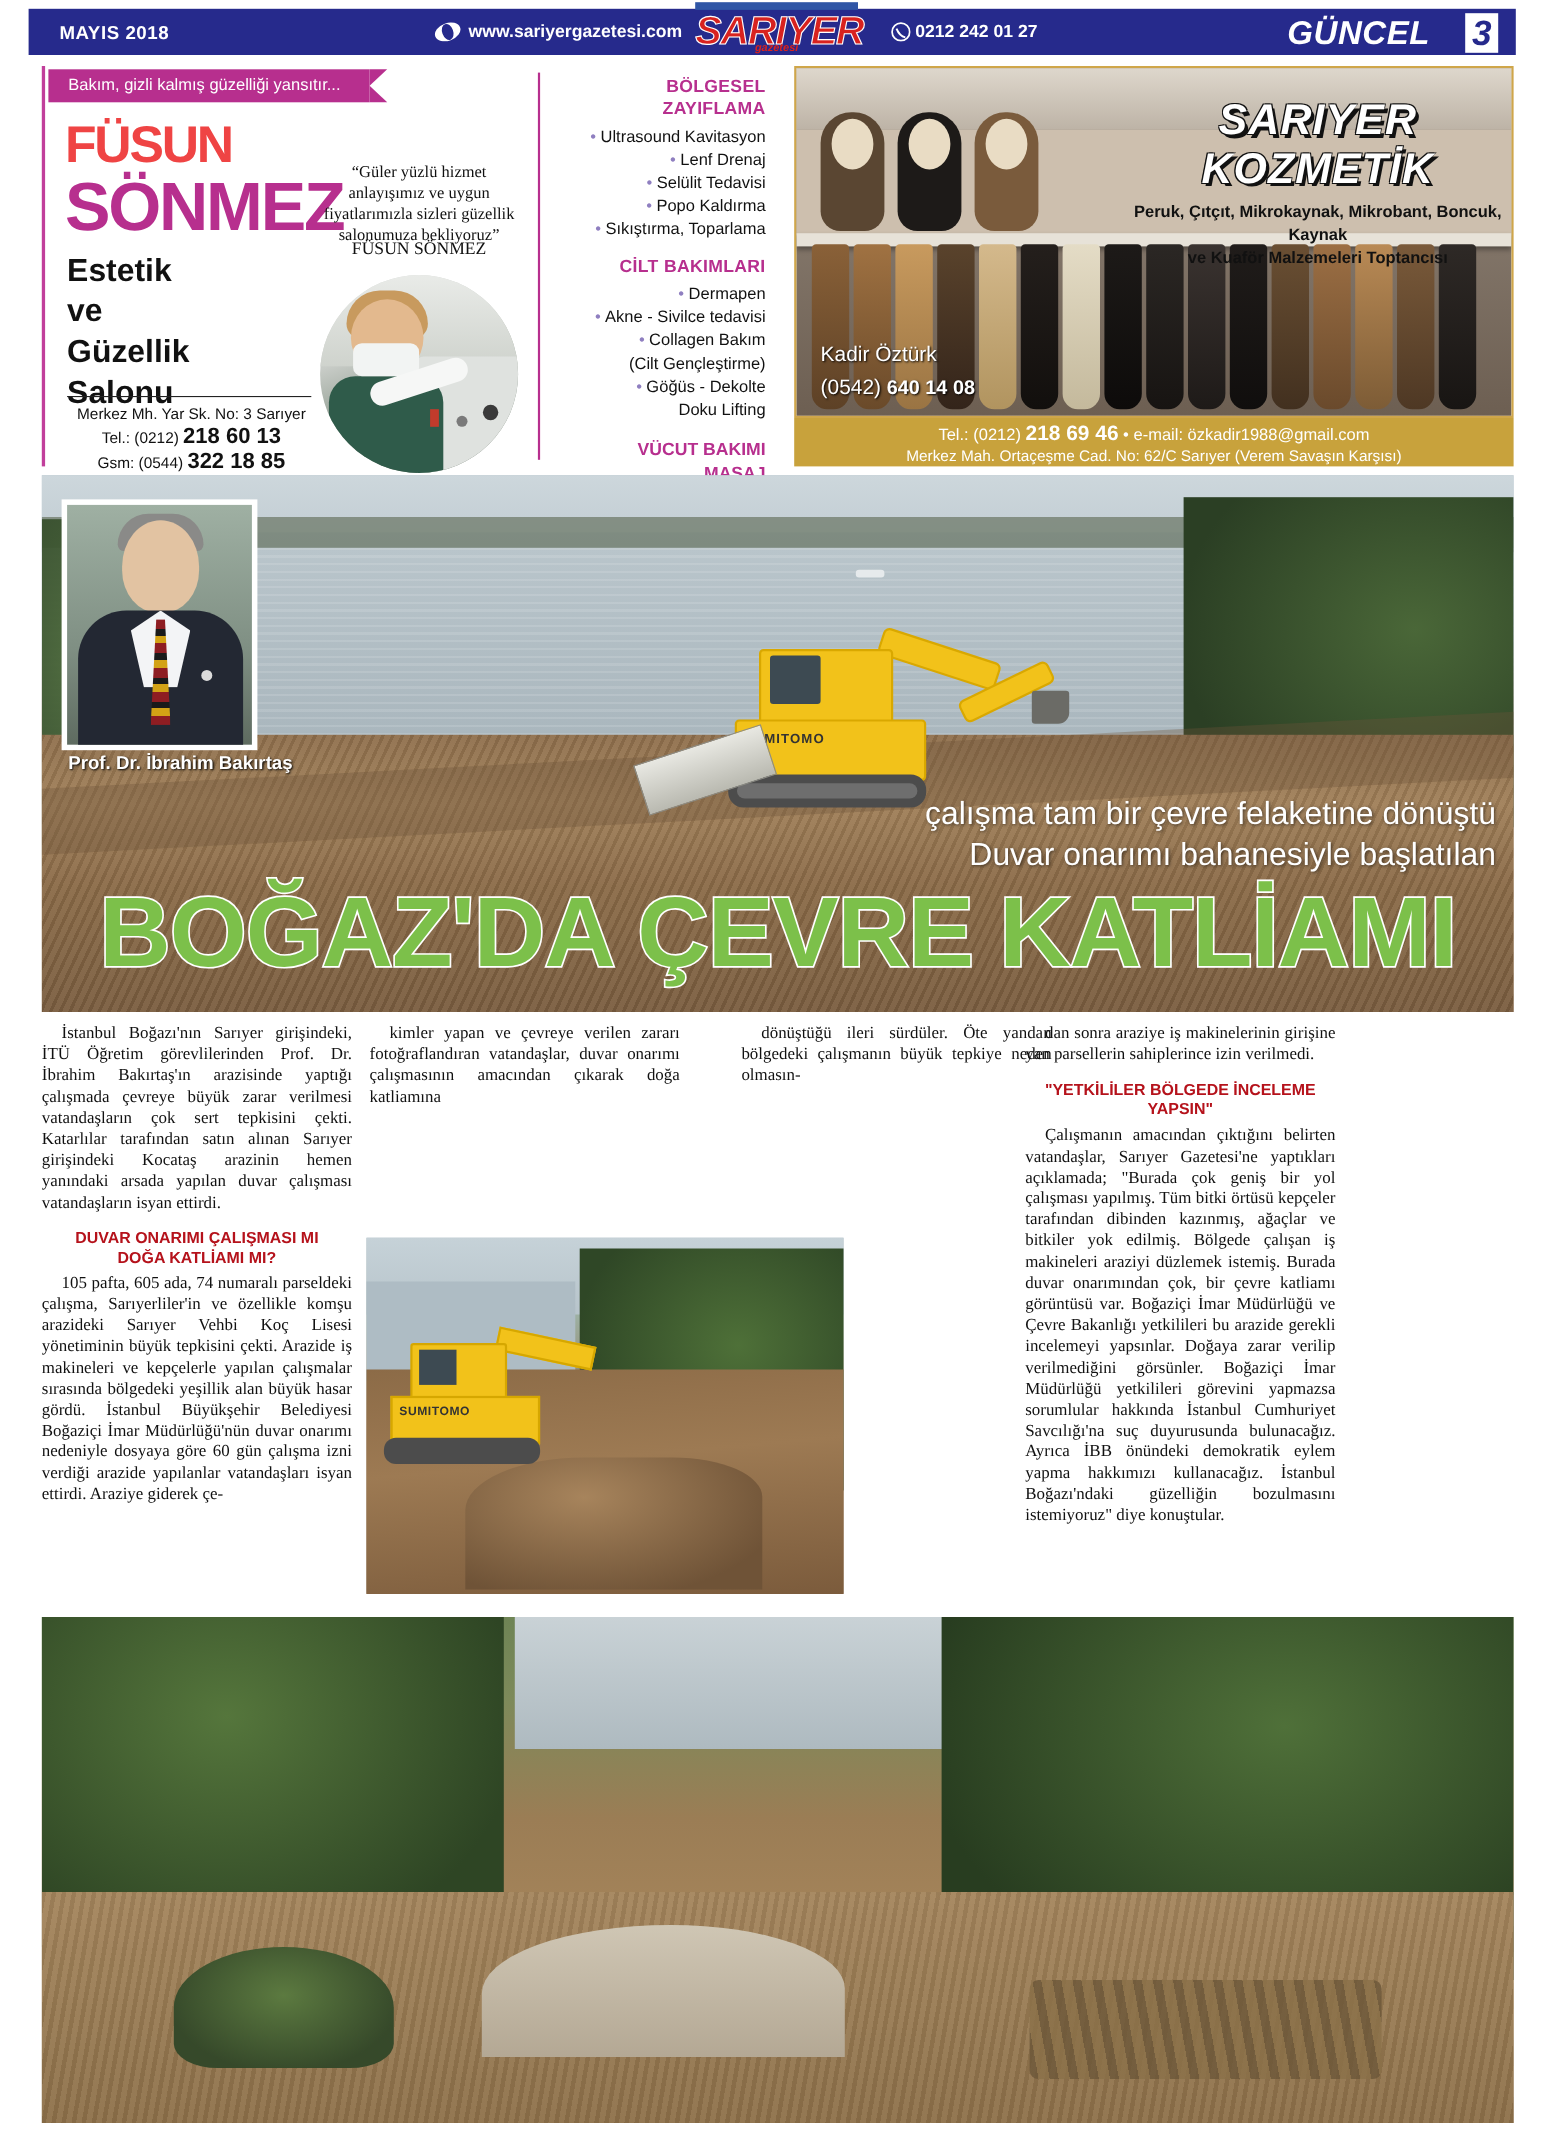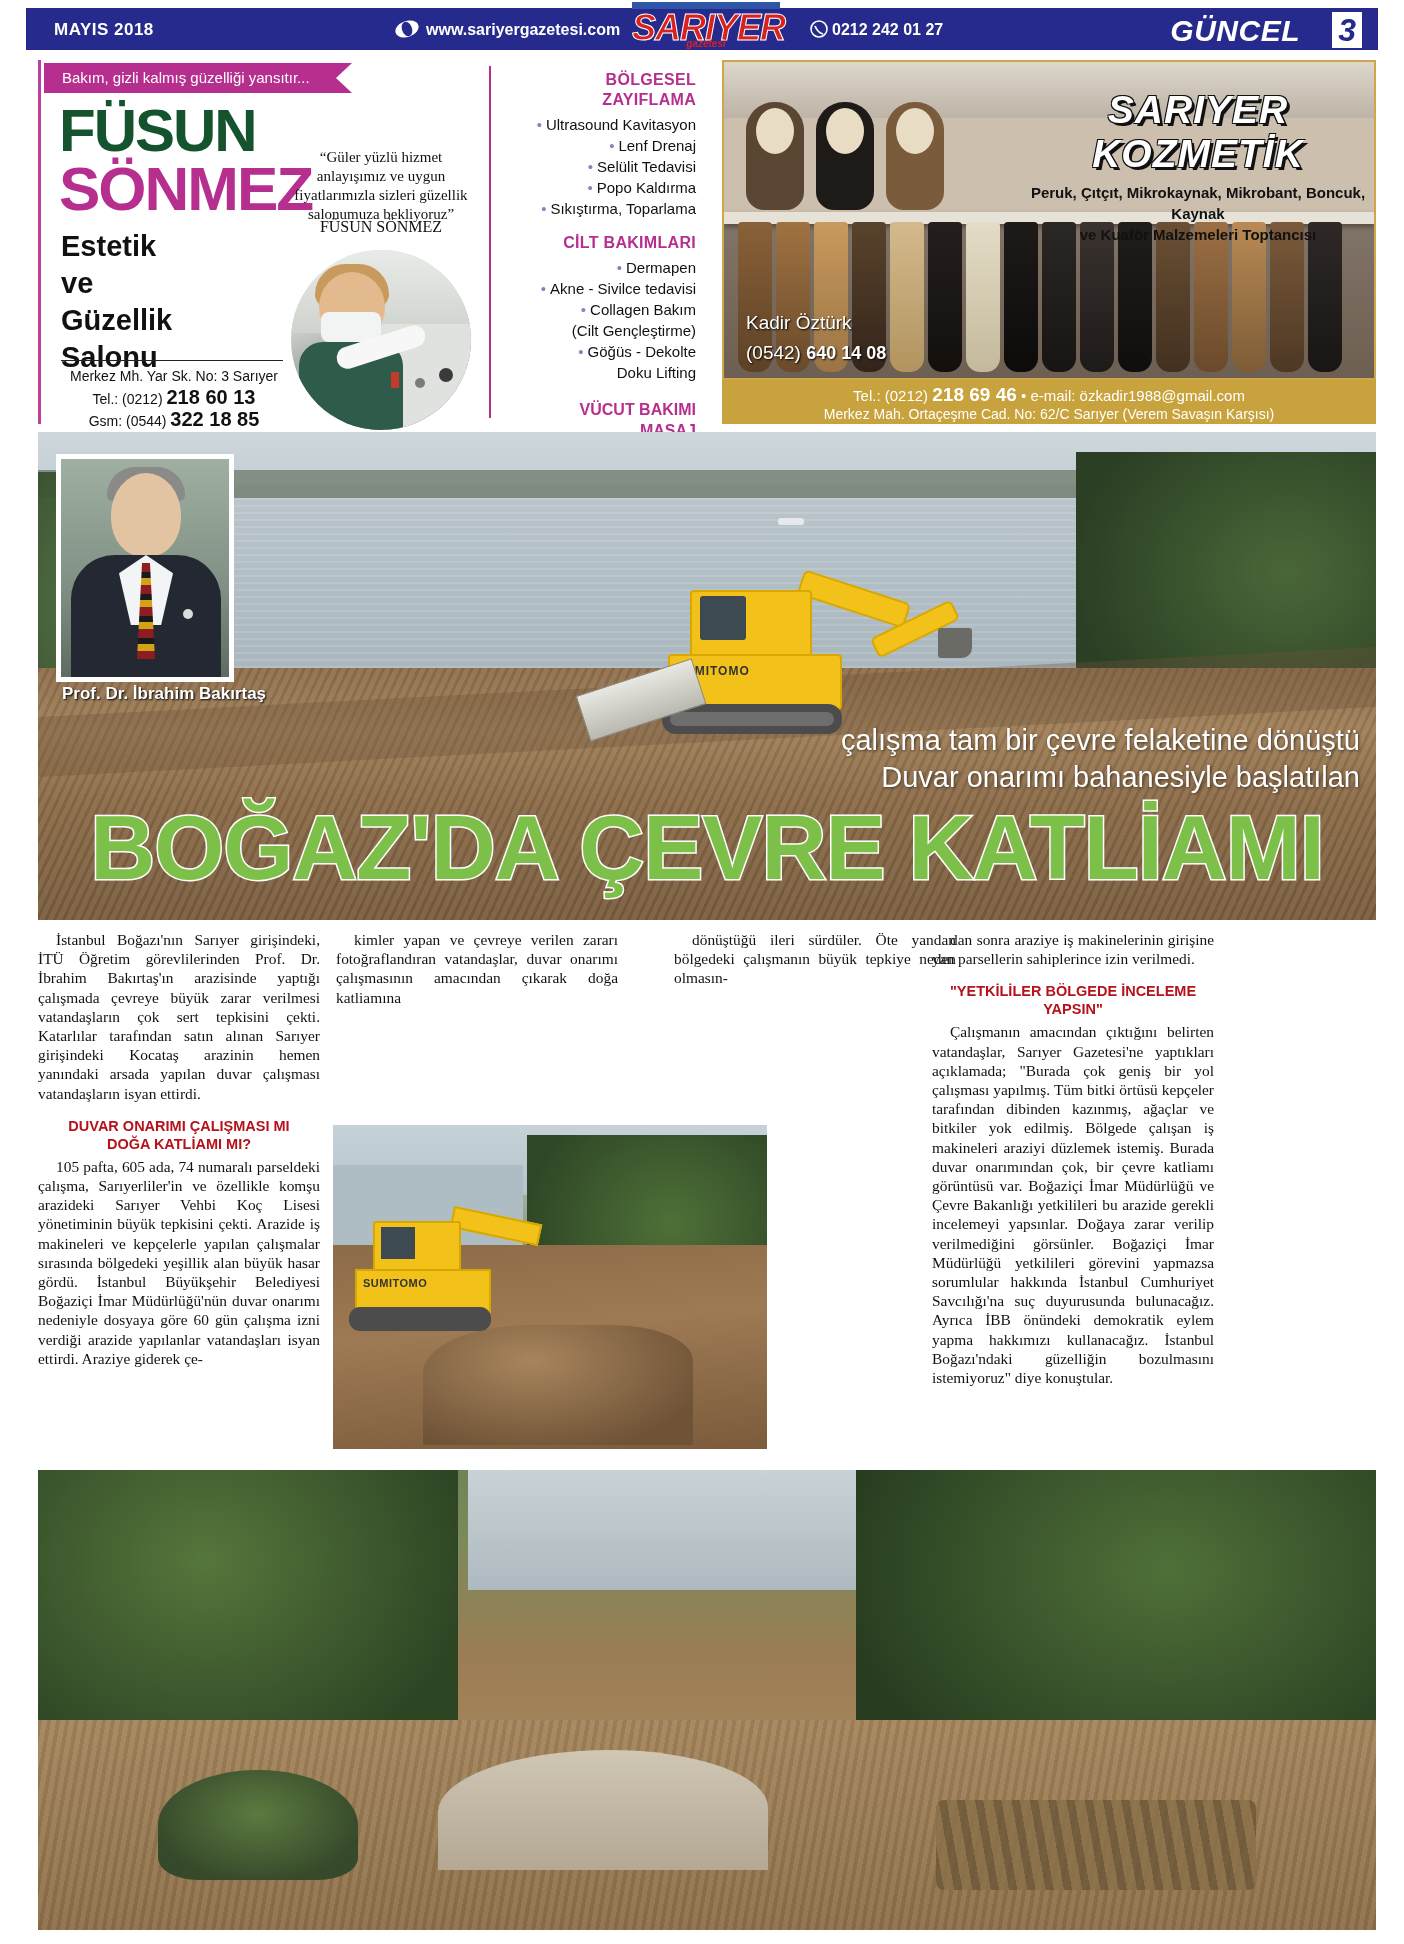--- a/index.html
+++ b/index.html
@@ -19,21 +19,21 @@
   #logoblock .lgtop{position:absolute;left:0;top:0;width:148px;height:7px;background:#2f55a6;}
   #logoblock .lgtxt{position:absolute;left:0;top:5px;width:148px;text-align:center;color:#d8221f;font-size:36px;font-weight:800;font-style:italic;letter-spacing:-1px;
      -webkit-text-stroke:1px #fff;}
   #logoblock .lgsub{position:absolute;left:0;top:36px;width:148px;text-align:center;color:#d8221f;font-size:10px;font-style:italic;font-weight:bold;}
 
   
   #ad1{position:absolute;left:38px;top:60px;width:670px;height:364px;background:#fff;border-left:3px solid #c13f9b;}
   #ad1 .banner{position:absolute;left:3px;top:3px;width:292px;height:30px;background:#b72f8e;}
   #ad1 .banner span{color:#fff;font-size:15px;padding-left:18px;line-height:30px;display:block;white-space:nowrap;}
   #ad1 .bannertip{position:absolute;left:295px;top:3px;width:0;height:0;border-top:15px solid #b72f8e;border-bottom:15px solid #b72f8e;border-right:16px solid transparent;}
-  #ad1 .n1{position:absolute;left:18px;top:40px;font-size:60px;font-weight:800;color:#14532d;letter-spacing:-2px;line-height:62px;}
+  #ad1 .n1{position:absolute;left:18px;top:40px;font-size:47px;font-weight:800;color:#ef4444;letter-spacing:-2px;line-height:62px;}
   #ad1 .n2{position:absolute;left:18px;top:98px;font-size:62px;font-weight:800;color:#b72f8e;letter-spacing:-2px;line-height:62px;}
   #ad1 .sub{position:absolute;left:20px;top:168px;font-size:29px;font-weight:700;color:#111;line-height:37px;}
   #ad1 hr.rule{position:absolute;left:20px;top:300px;width:222px;border:0;border-top:1px solid #222;margin:0;}
   #ad1 .addr{position:absolute;left:18px;top:306px;width:230px;text-align:center;font-size:14px;color:#111;line-height:20px;}
   #ad1 .tel{position:absolute;left:18px;top:326px;width:230px;text-align:center;font-size:14px;color:#111;}
   #ad1 .gsm{position:absolute;left:18px;top:348px;width:230px;text-align:center;font-size:14px;color:#111;}
   #ad1 .big{font-size:20px;font-weight:800;}
 
   #ad1 .quote{position:absolute;left:250px;top:88px;width:180px;text-align:center;font-family:"Liberation Serif",serif;font-size:15px;line-height:19px;color:#111;}
   #ad1 .qname{position:absolute;left:250px;top:158px;width:180px;text-align:center;font-family:"Liberation Serif",serif;font-size:16px;color:#111;}

